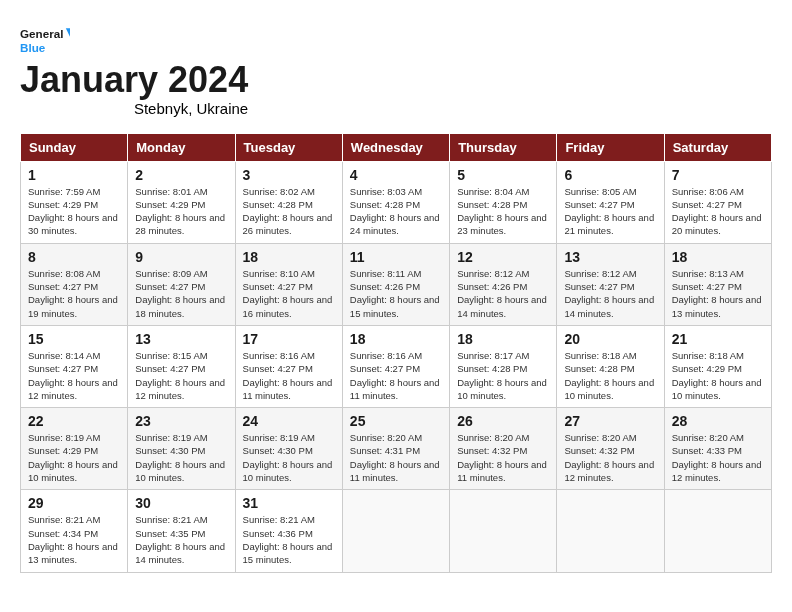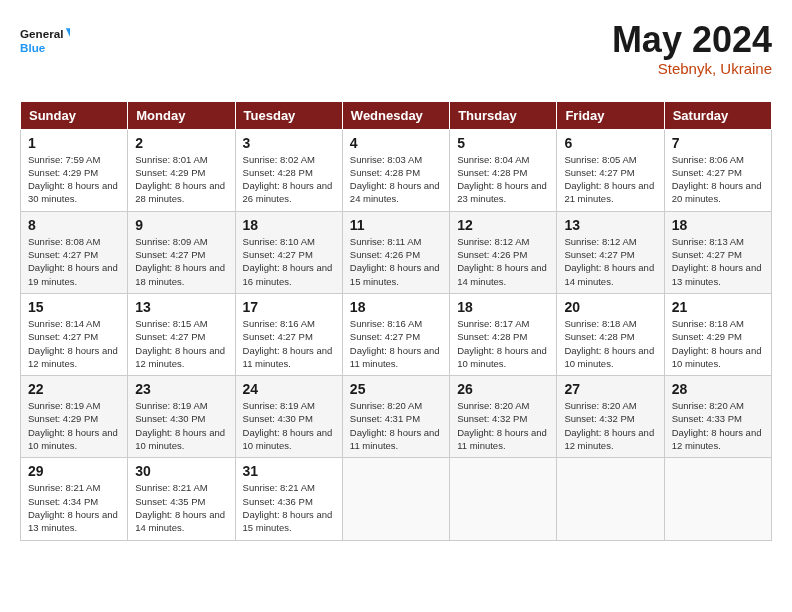--- a/index.html
+++ b/index.html
@@ -7,39 +7,40 @@
       font-family: Arial, sans-serif;
       background: #fff;
       width: 792px;
       min-height: 612px;
       padding: 20px;
     }
     .header {
       display: flex;
       justify-content: space-between;
       align-items: flex-start;
-      margin-bottom: 24px;
+      margin-bottom: 16px;
+      flex-direction: column;
     }
     .logo {
       display: flex;
       align-items: center;
       gap: 6px;
     }
     .title-block {
       text-align: right;
     }
     .month-title {
       font-size: 36px;
       font-weight: bold;
       color: #1a1a1a;
       line-height: 1.1;
     }
     .subtitle {
       font-size: 15px;
-      color: #c2410c;
+      color: #000000;
     }
     table {
       width: 100%;
       border-collapse: collapse;
     }
     th {
       background-color: #7f1d1d;
       color: #fff;
       font-size: 13px;
       font-weight: bold;
@@ -79,21 +80,21 @@
 
 <div class="header">
   <div class="logo">
   <svg width="50" height="40" viewBox="0 0 60 40">
     <text x="0" y="18" font-size="14" font-weight="bold" fill="#1a1a1a" font-family="Arial">General</text>
     <text x="0" y="34" font-size="14" font-weight="bold" fill="#2196F3" font-family="Arial">Blue</text>
     <polygon points="55,6 65,6 60,16" fill="#2196F3"></polygon>
   </svg>
 </div>
   <div class="title-block">
-    <div class="month-title">May 2024</div>
+    <div class="month-title">January 2024</div>
     <div class="subtitle">Stebnyk, Ukraine</div>
   </div>
 </div>
 
 <table>
   <thead>
     <tr>
       <th>Sunday</th>
       <th>Monday</th>
       <th>Tuesday</th>

